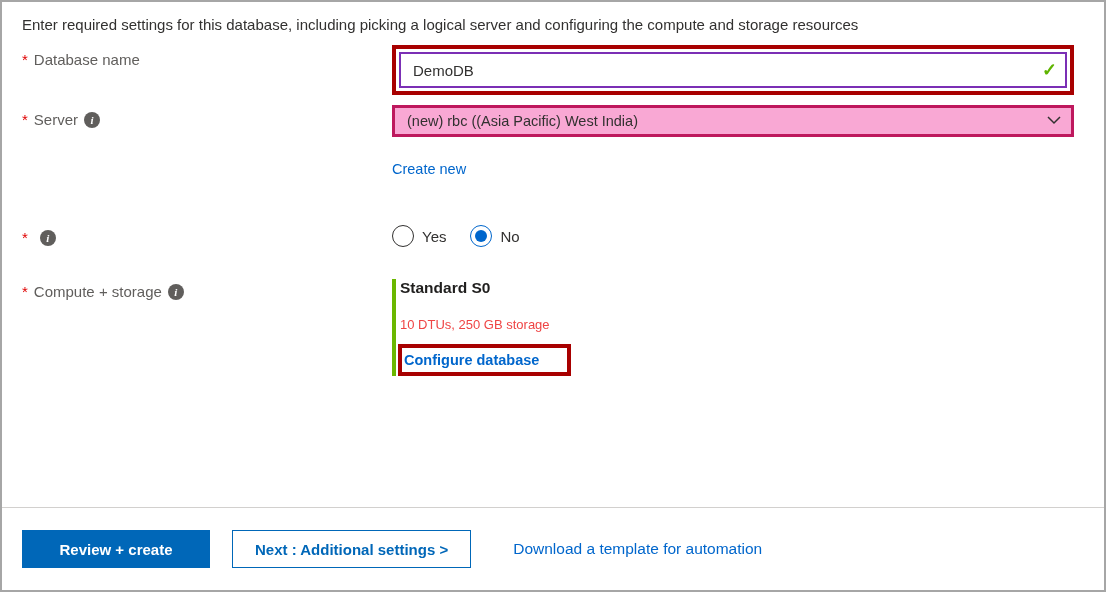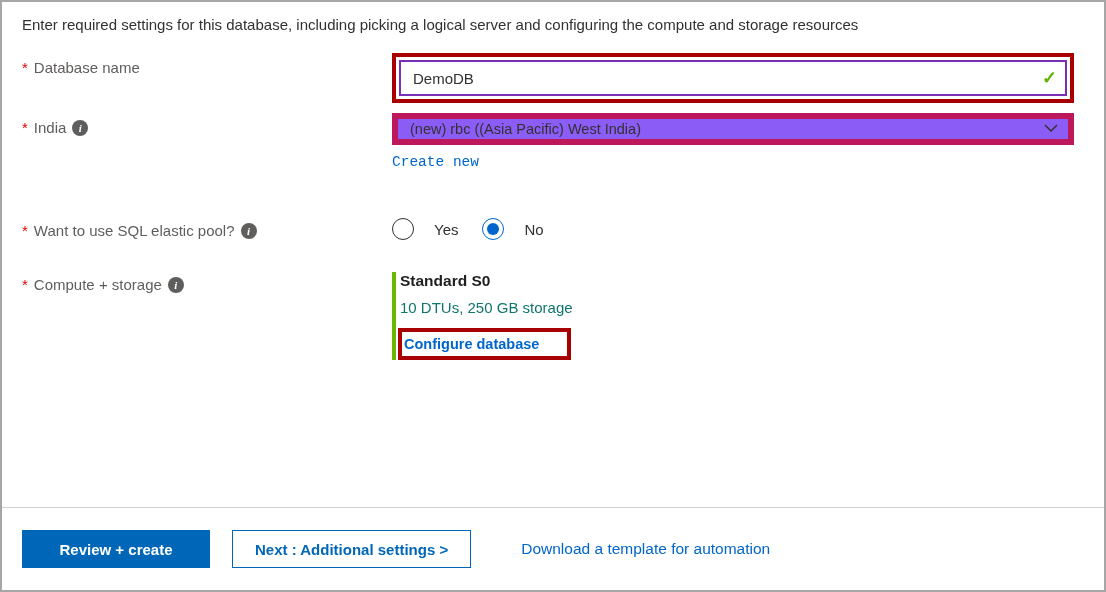--- a/index.html
+++ b/index.html
@@ -17,21 +17,21 @@
       border: 2px solid #a6a6a6;
       position: relative;
     }
     .content {
       padding: 12px 20px 0 20px;
     }
     .intro {
       font-size: 15px;
       color: #323130;
       line-height: 1.4;
-      margin-bottom: 18px;
+      margin-bottom: 10px;
     }
     .form-row {
       display: flex;
       align-items: flex-start;
       margin-bottom: 8px;
     }
     .label-col {
       width: 370px;
       flex-shrink: 0;
       display: flex;
@@ -89,54 +89,54 @@
     .valid-check {
       position: absolute;
       right: 8px;
       top: 50%;
       transform: translateY(-50%);
       color: #5fb400;
       font-size: 18px;
       font-weight: bold;
     }
     .select-wrap {
-      border: 6px solid #be185d;
+      border: 3px solid #be185d;
       height: 32px;
       display: flex;
       align-items: center;
       padding: 0 10px 0 12px;
-      background: #8b5cf6;
+      background: #f9a8d4;
       cursor: pointer;
       justify-content: space-between;
     }
     .select-wrap .sel-text {
       font-size: 14.5px;
       color: #323130;
     }
     .chevron {
       font-size: 12px;
     }
     .link {
       color: #0066cc;
       font-size: 14.5px;
       cursor: pointer;
       display: inline-block;
     }
-    .link.mt { margin-top: 9px; font-family: Liberation Mono, monospace; }
+    .link.mt { margin-top: 24px; }
     .row-gap-large { margin-top: 46px; }
     .radio-group {
       display: flex;
       align-items: center;
       gap: 24px;
       padding-top: 2px;
     }
     .radio-item {
       display: flex;
       align-items: center;
-      gap: 20px;
+      gap: 8px;
       cursor: pointer;
       justify-content: space-between;
     }
     .radio-circle {
       width: 22px;
       height: 22px;
       border: 1.5px solid #323130;
       border-radius: 50%;
       display: flex;
       align-items: center;
@@ -160,23 +160,23 @@
       border-left: 4px solid #6bb700;
       padding-left: 4px;
       margin-top: 2px;
     }
     .compute-title {
       font-weight: 700;
       font-size: 15.5px;
       color: #201f1e;
     }
     .compute-sub {
-      font-size: 15px;
-      color: #0f766e;
-      margin-top: 9px;
+      font-size: 13px;
+      color: #ef4444;
+      margin-top: 20px;
     }
     .configure-highlight {
       border: 4px solid #a80000;
       display: inline-block;
       margin-top: 12px;
       padding: 4px 28px 4px 2px;
       margin-left: -2px;
       font-weight: bold;
     }
     .footer {
@@ -209,21 +209,21 @@
       font-size: 15px;
       font-weight: 600;
       cursor: pointer;
       height: 38px;
       text-align: right;
     }
     .footer .link-footer {
       color: #0066cc;
       font-size: 15.5px;
       cursor: pointer;
-      margin-left: 28px;
+      margin-left: 20px;
     }
   </style>
 </head>
 <body>
 
 <div class="content">
   <p class="intro">Enter required settings for this database, including picking a logical server and configuring the compute and storage resources</p>
 
   <div class="form-row">
     <div class="label-col">
@@ -236,40 +236,39 @@
           <input type="text" value="DemoDB" style="">
           <span class="valid-check">✓</span>
         </div>
       </div>
     </div>
   </div>
 
   <div class="form-row" style="margin-top:10px;">
     <div class="label-col">
       <span class="req">*</span>
-      <span>India</span>
+      <span>Server</span>
       <span class="info-icon">i</span>
     </div>
     <div class="field-col">
       <div class="select-wrap">
         <span class="sel-text">(new) rbc ((Asia Pacific) West India)</span>
         <span class="chevron">
           <svg width="14" height="10" viewBox="0 0 14 10">
               <path d="M1 2 L7 8 L13 2" stroke="#323130" stroke-width="1.5" fill="none"></path>
             </svg>
         </span>
       </div>
       <span class="link mt">Create new</span>
     </div>
   </div>
 
   <div class="form-row row-gap-large">
     <div class="label-col">
       <span class="req">*</span>
-      <span>Want to use SQL elastic pool?</span>
       <span class="info-icon">i</span>
     </div>
     <div class="field-col">
       <div class="radio-group">
         <div class="radio-item">
           <div class="radio-circle"></div>
           <span class="radio-label">Yes</span>
         </div>
         <div class="radio-item">
           <div class="radio-circle selected">

